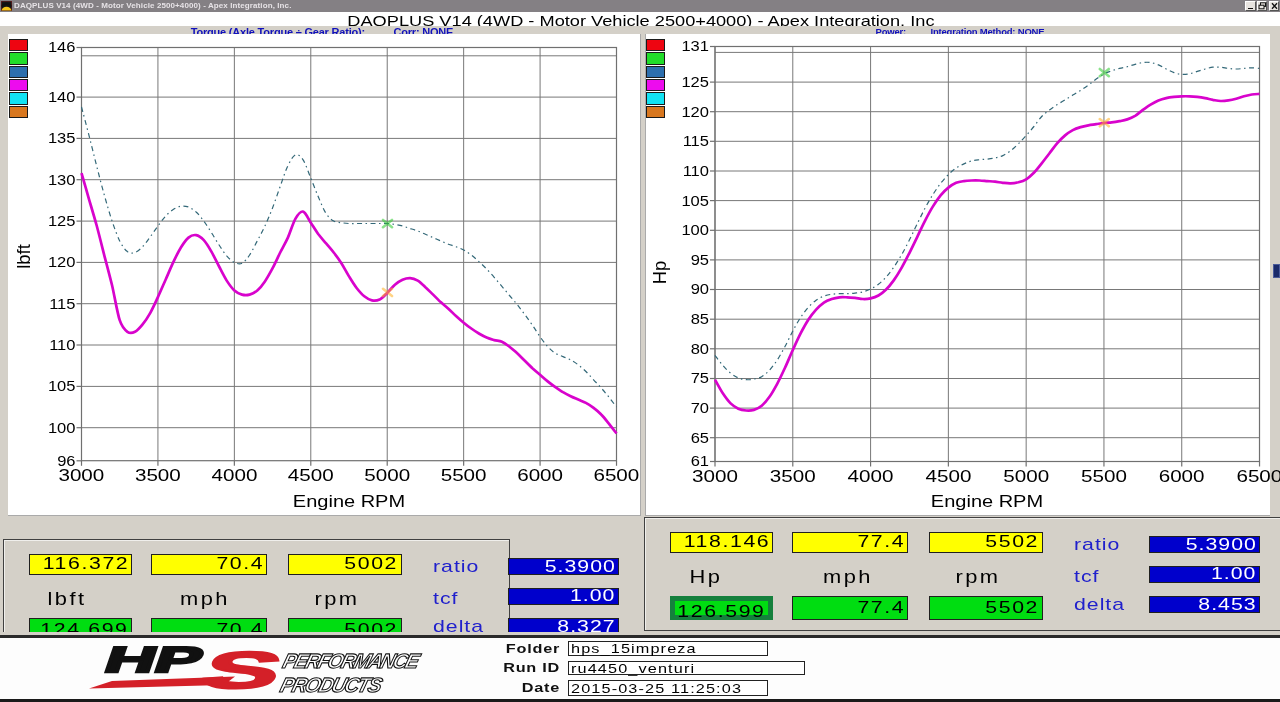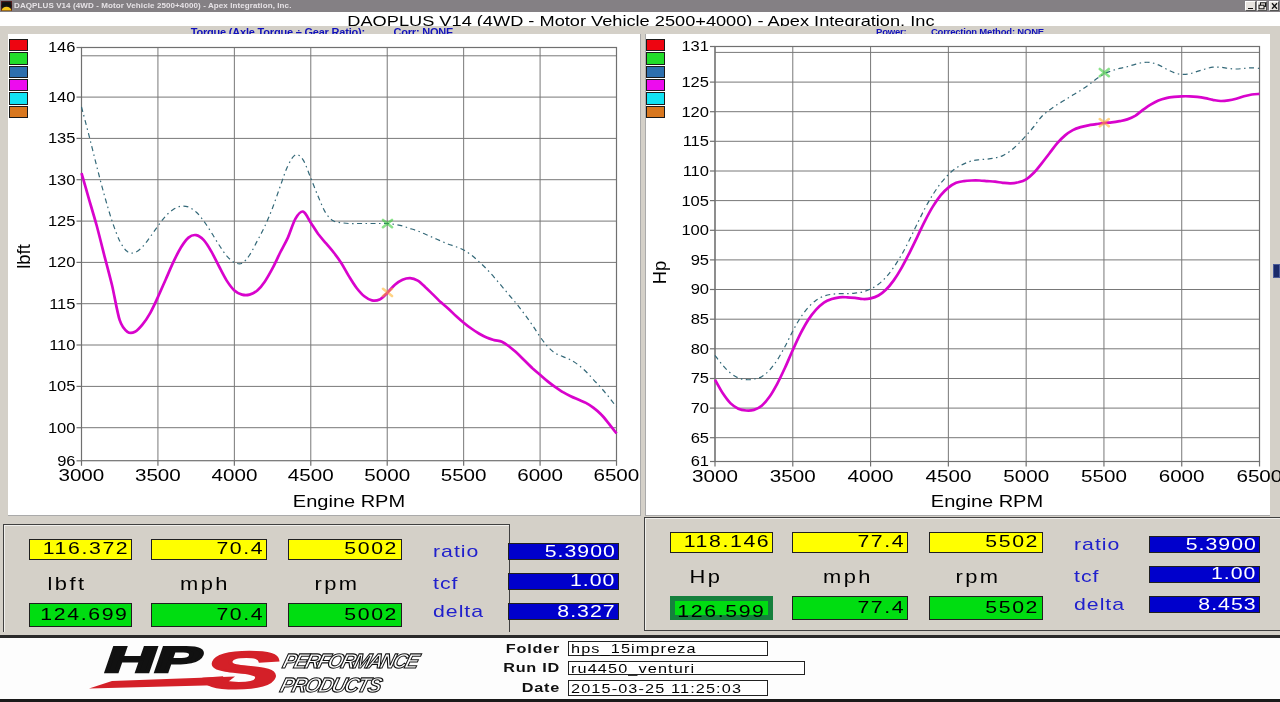--- a/index.html
+++ b/index.html
@@ -30,21 +30,21 @@
         </svg>
       </div>
   </div>
 
   <div class="abs" style="left:0;top:11.5px;width:1280px;height:14px;background:#fff">
     <div class="abs" style="left:0;top:1.5px;width:1280px;text-align:center;font-size:13.9px;color:#000;transform:scaleX(1.31);transform-origin:637px 0;white-space:nowrap">DAQPLUS V14 (4WD - Motor Vehicle 2500+4000) - Apex Integration, Inc</div>
   </div>
 
   <div class="abs" style="left:0;top:25.5px;width:1280px;height:8.5px;background:#d4d0c8">
     <div class="abs" style="left:0;top:0.5px;width:644px;text-align:center;font-size:11px;font-weight:bold;color:#1111bb;letter-spacing:-0.2px;white-space:pre">Torque (Axle Torque ÷ Gear Ratio):          Corr: NONE</div>
-    <div class="abs" style="left:640px;top:0.5px;width:640px;text-align:center;font-size:9.5px;font-weight:bold;color:#1111bb;letter-spacing:-0.2px;white-space:pre">Power:          Correction Method: NONE</div>
+    <div class="abs" style="left:640px;top:0.5px;width:640px;text-align:center;font-size:9.5px;font-weight:bold;color:#1111bb;letter-spacing:-0.2px;white-space:pre">Power:          Integration Method: NONE</div>
   </div>
 
   <div class="abs" style="left:8px;top:34px;width:633px;height:481.5px;background:#fff;border-right:1px solid #aaa;border-bottom:1px solid #aaa">
     <svg width="633" height="482" viewBox="0 0 633 482" style="position:absolute;left:0;top:0;overflow:visible">
         <g stroke="#787878" stroke-width="1">
           <line x1="73.5" y1="21.8" x2="608.5" y2="21.8"></line>
           <line x1="73.5" y1="63.1" x2="608.5" y2="63.1"></line>
           <line x1="73.5" y1="104.4" x2="608.5" y2="104.4"></line>
           <line x1="73.5" y1="145.7" x2="608.5" y2="145.7"></line>
           <line x1="73.5" y1="187.1" x2="608.5" y2="187.1"></line>
@@ -219,21 +219,21 @@
       <div style="position:absolute;left:0px;top:18.2px;width:19px;height:12.4px;background:#21dd2a;border:1px solid #1a1a1a"></div>
       <div style="position:absolute;left:0px;top:31.6px;width:19px;height:12.4px;background:#2d6fae;border:1px solid #1a1a1a"></div>
       <div style="position:absolute;left:0px;top:45.0px;width:19px;height:12.4px;background:#ed0cee;border:1px solid #1a1a1a"></div>
       <div style="position:absolute;left:0px;top:58.3px;width:19px;height:12.4px;background:#12e3f3;border:1px solid #1a1a1a"></div>
       <div style="position:absolute;left:0px;top:71.7px;width:19px;height:12.4px;background:#d8771f;border:1px solid #1a1a1a"></div>
     <div class="abs" style="left:-12px;top:229.5px;width:50px;height:17px;line-height:17px;text-align:center;font-size:18.5px;color:#000;transform:rotate(-90deg)">Hp</div>
   </div>
 
   <div class="abs" style="left:1273px;top:264px;width:7px;height:14px;background:#1a2a6a;border:1px solid #4a5a9a"></div>
 
-  <div class="abs" style="left:3px;top:524px;width:507px;height:113.5px;background:#d4d0c8;border:1.5px solid #404040;box-shadow:inset 1px 1px 0 #f0efec">
+  <div class="abs" style="left:3px;top:539px;width:507px;height:113.5px;background:#d4d0c8;border:1.5px solid #404040;box-shadow:inset 1px 1px 0 #f0efec">
     <div style="position:absolute;left:24.5px;top:14px;width:103.5px;height:20.5px;background:#ffff00;border:1px solid #202020;">
         <div style="position:absolute;right:2px;top:0;height:18.5px;line-height:18.5px;color:#000;font-size:17px;letter-spacing:1.3px;white-space:nowrap;transform:scaleX(1.25);transform-origin:right center">116.372</div>
       </div>
       <div style="position:absolute;left:24.5px;top:78px;width:103.5px;height:24px;background:#00dd11;border:1px solid #202020;">
         <div style="position:absolute;right:2px;top:0;height:22px;line-height:22px;color:#000;font-size:17px;letter-spacing:1.3px;white-space:nowrap;transform:scaleX(1.25);transform-origin:right center">124.699</div>
       </div>
       <div style="position:absolute;left:147px;top:14px;width:116px;height:20.5px;background:#ffff00;border:1px solid #202020;">
         <div style="position:absolute;right:2px;top:0;height:18.5px;line-height:18.5px;color:#000;font-size:17px;letter-spacing:1.3px;white-space:nowrap;transform:scaleX(1.25);transform-origin:right center">70.4</div>
       </div>
       <div style="position:absolute;left:147px;top:78px;width:116px;height:24px;background:#00dd11;border:1px solid #202020;">

